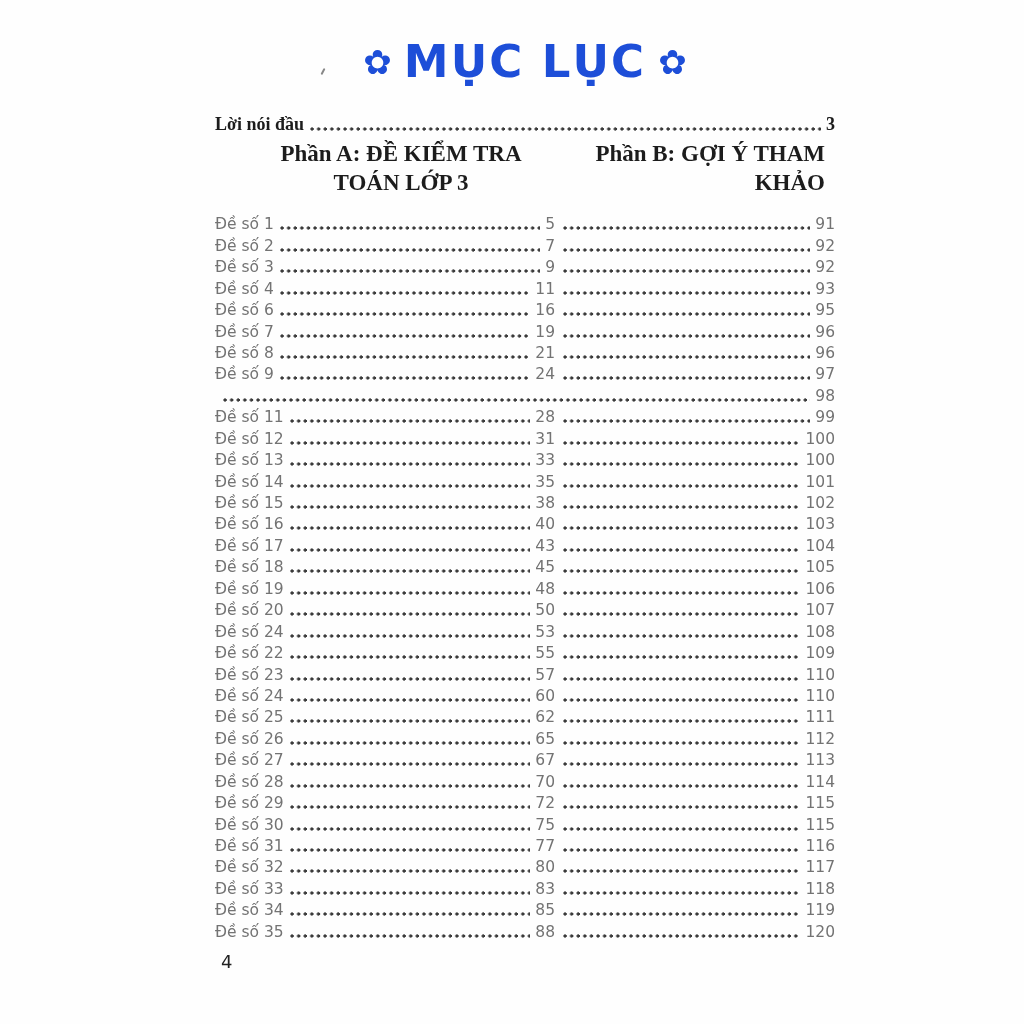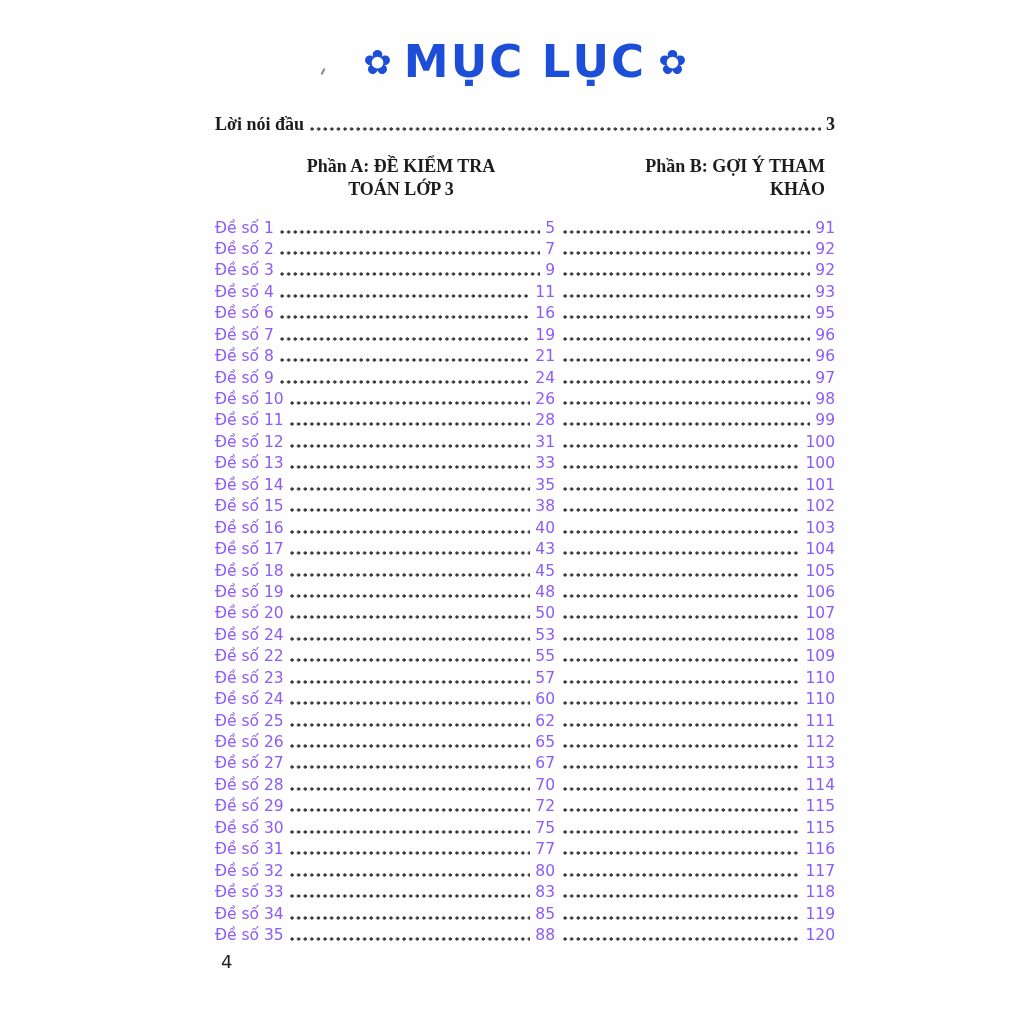--- a/index.html
+++ b/index.html
@@ -48,24 +48,24 @@
     display: flex;
     align-items: flex-end;
     font-family: "Liberation Serif", serif;
     font-weight: 700;
     font-size: 18px;
     color: #1c1c1c;
   }
   
   .section-headers {
     display: flex;
-    margin-top: 20px;
+    margin-top: 4px;
     font-family: "Liberation Serif", serif;
     font-weight: 700;
-    font-size: 18px;
+    font-size: 23px;
     color: #1c1c1c;
     line-height: 1.28;
   }
   .header-a {
     width: 60%;
     text-align: center;
   }
   .header-b {
     flex: 1;
     text-align: right;
@@ -73,21 +73,21 @@
   }
   
   .toc-list {
     margin-top: 14px;
   }
   .toc-row {
     height: 21.45px;
     display: flex;
     align-items: flex-end;
     font-size: 15.5px;
-    color: #8b5cf6;
+    color: #737373;
   }
   .col1 {
     flex: 0 0 340px;
     display: flex;
     align-items: flex-end;
   }
   .label {
     white-space: nowrap;
   }
   .num {
@@ -229,25 +229,20 @@
       <div class="toc-row">
         <span class="col1">
           <span class="label">Đề số 9</span>
           <span class="leader"></span>
           <span class="num">24</span>
         </span>
         <span class="leader leader2"></span>
         <span class="num">97</span>
       </div>
       <div class="toc-row">
-        <span class="col1">
-          <span class="label">Đề số 10</span>
-          <span class="leader"></span>
-          <span class="num">26</span>
-        </span>
         <span class="leader leader2"></span>
         <span class="num">98</span>
       </div>
       <div class="toc-row">
         <span class="col1">
           <span class="label">Đề số 11</span>
           <span class="leader"></span>
           <span class="num">28</span>
         </span>
         <span class="leader leader2"></span>

